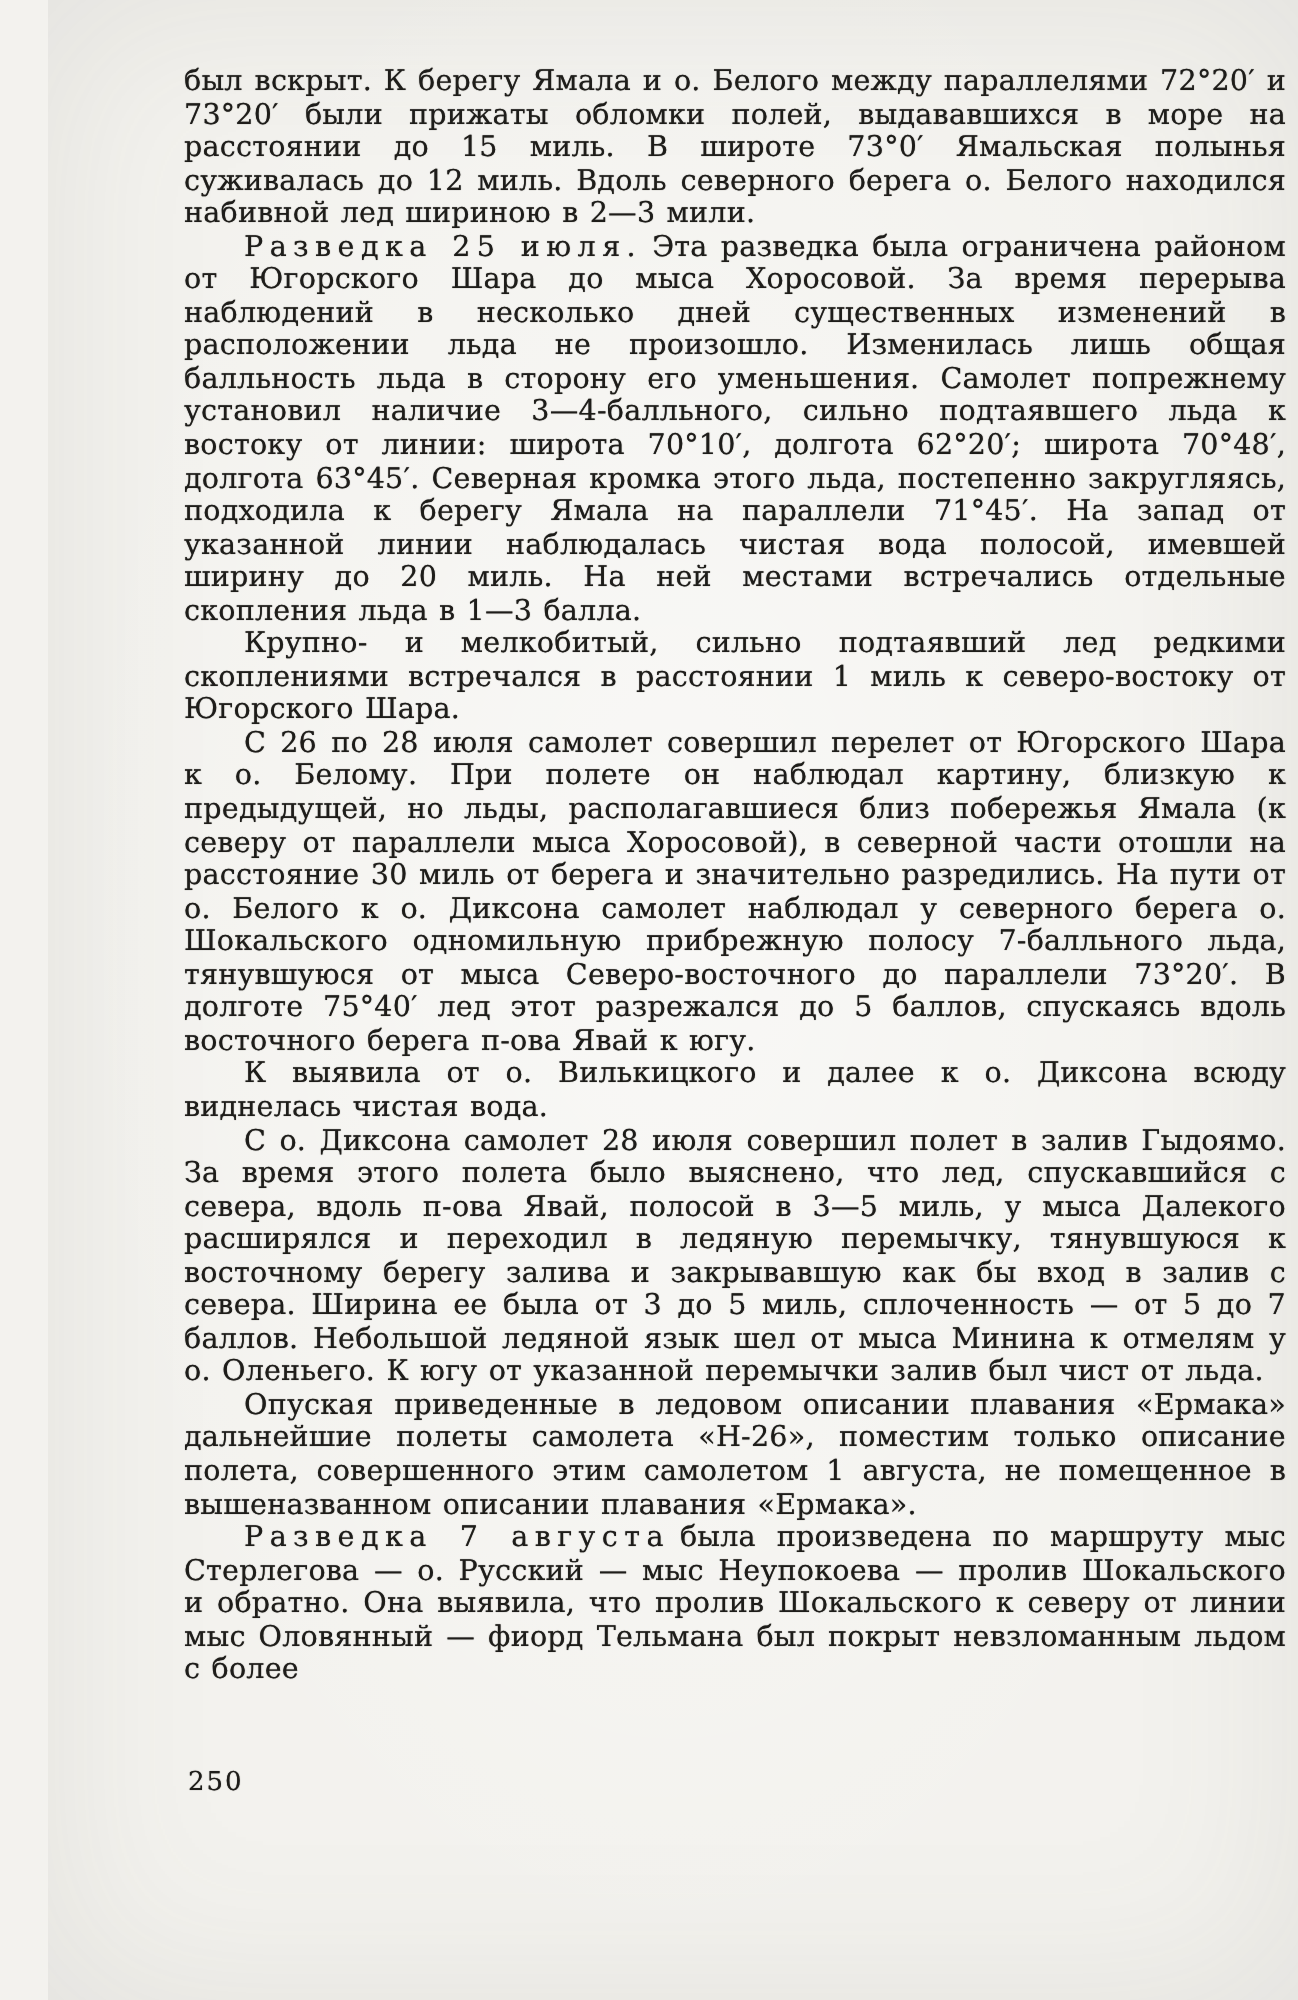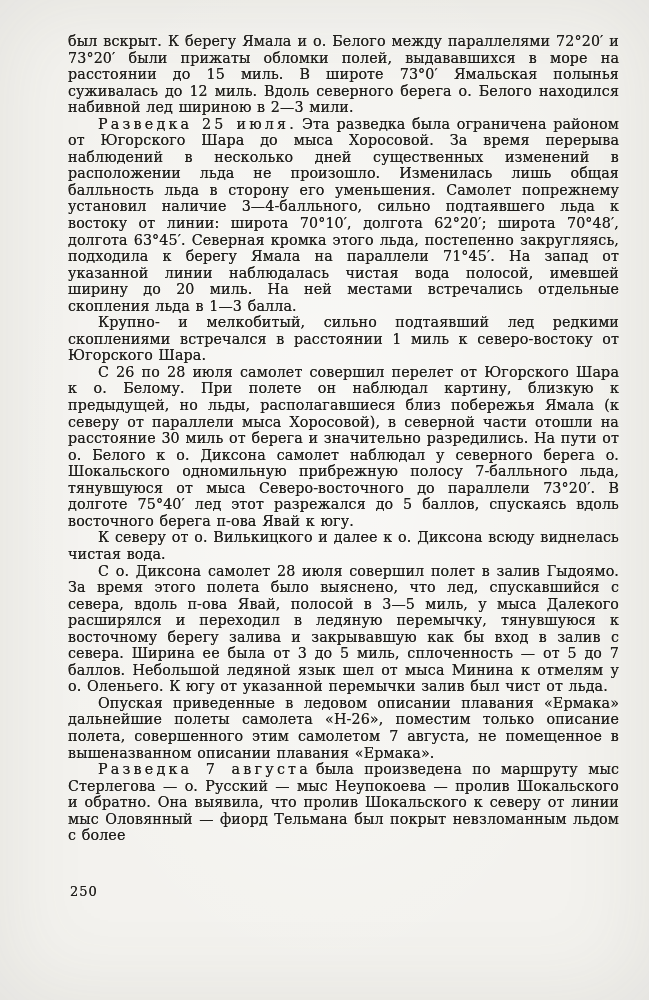--- a/index.html
+++ b/index.html
@@ -15,20 +15,21 @@
     font-family: "DejaVu Serif", "Liberation Serif", serif;
     color: #1e1d1a;
   }
   .page {
     position: absolute;
     inset: 0;
     background:
       radial-gradient(ellipse at 50% 45%, rgba(255,255,255,0.5) 0%, rgba(255,255,255,0) 70%),
       #f3f2ee;
     box-shadow: inset 0 0 90px rgba(90,88,80,0.10);
+    margin-left: 24px;
   }
   .text-block {
     position: absolute;
     left: 68px;
     top: 33px;
     width: 551px;
     text-align: justify;
     font-size: 14.3px;
     line-height: 16.55px;
     letter-spacing: 0.1px;
@@ -65,25 +66,25 @@
     <p class="para">был вскрыт. К берегу Ямала и о. Белого между параллелями 72°20′ и 73°20′ были прижаты обломки полей, выдававшихся в море на расстоянии до 15 миль. В широте 73°0′ Ямальская полынья суживалась до 12 миль. Вдоль северного берега о. Белого находился набивной лед шириною в 2—3 мили.</p>
 
 
 
     <p class="para indent"><span class="run-in">Разведка 25 июля.</span><span>Эта разведка была ограничена районом от Югорского Шара до мыса Хоросовой. За время перерыва наблюдений в несколько дней существенных изменений в расположении льда не произошло. Изменилась лишь общая балльность льда в сторону его уменьшения. Самолет попрежнему установил наличие 3—4-балльного, сильно подтаявшего льда к востоку от линии: широта 70°10′, долгота 62°20′; широта 70°48′, долгота 63°45′. Северная кромка этого льда, постепенно закругляясь, подходила к берегу Ямала на параллели 71°45′. На запад от указанной линии наблюдалась чистая вода полосой, имевшей ширину до 20 миль. На ней местами встречались отдельные скопления льда в 1—3 балла.</span></p>
 
     <p class="para indent">Крупно- и мелкобитый, сильно подтаявший лед редкими скоплениями встречался в расстоянии 1 миль к северо-востоку от Югорского Шара.</p>
 
     <p class="para indent">С 26 по 28 июля самолет совершил перелет от Югорского Шара к о. Белому. При полете он наблюдал картину, близкую к предыдущей, но льды, располагавшиеся близ побережья Ямала (к северу от параллели мыса Хоросовой), в северной части отошли на расстояние 30 миль от берега и значительно разредились. На пути от о. Белого к о. Диксона самолет наблюдал у северного берега о. Шокальского одномильную прибрежную полосу 7-балльного льда, тянувшуюся от мыса Северо-восточного до параллели 73°20′. В долготе 75°40′ лед этот разрежался до 5 баллов, спускаясь вдоль восточного берега п-ова Явай к югу.</p>
 
-    <p class="para indent">К северу от о. Вилькицкого и далее к о. Диксона всюду виднелась чистая вода.</p>
+    <p class="para indent">К выявила от о. Вилькицкого и далее к о. Диксона всюду виднелась чистая вода.</p>
 
     <p class="para indent">С о. Диксона самолет 28 июля совершил полет в залив Гыдоямо. За время этого полета было выяснено, что лед, спускавшийся с севера, вдоль п-ова Явай, полосой в 3—5 миль, у мыса Далекого расширялся и переходил в ледяную перемычку, тянувшуюся к восточному берегу залива и закрывавшую как бы вход в залив с севера. Ширина ее была от 3 до 5 миль, сплоченность — от 5 до 7 баллов. Небольшой ледяной язык шел от мыса Минина к отмелям у о. Оленьего. К югу от указанной перемычки залив был чист от льда.</p>
 
-    <p class="para indent">Опуская приведенные в ледовом описании плавания «Ермака» дальнейшие полеты самолета «Н-26», поместим только описание полета, совершенного этим самолетом 7 августа, не помещенное в вышеназванном описании плавания «Ермака».</p>
+    <p class="para indent">Опуская приведенные в ледовом описании плавания «Ермака» дальнейшие полеты самолета «Н-26», поместим только описание полета, совершенного этим самолетом 1 августа, не помещенное в вышеназванном описании плавания «Ермака».</p>
 
     <p class="para indent"><span class="run-in">Разведка 7 августа</span><span>была произведена по маршруту мыс Стерлегова — о. Русский — мыс Неупокоева — пролив Шокальского и обратно. Она выявила, что пролив Шокальского к северу от линии мыс Оловянный — фиорд Тельмана был покрыт невзломанным льдом с более</span></p>
 
   </div>
 
   <div class="page-number">250</div>
 
 </div>
 
 </body></html>

